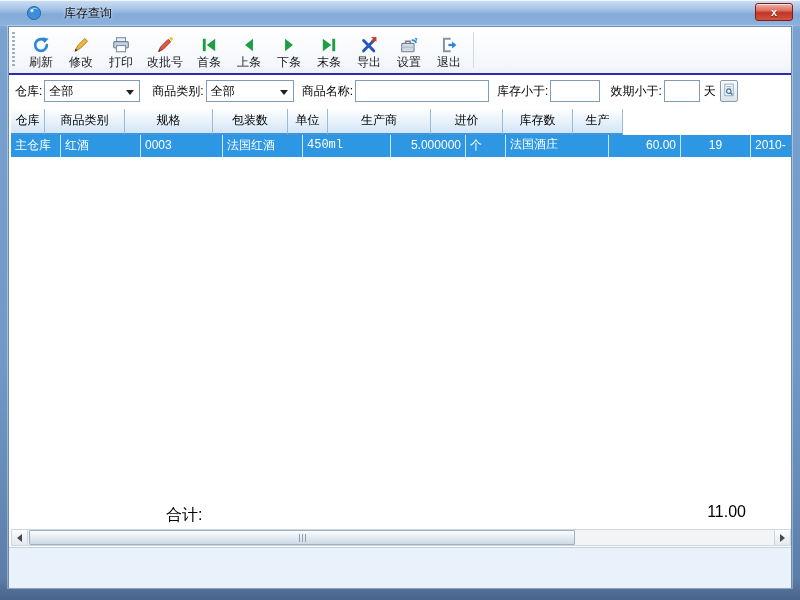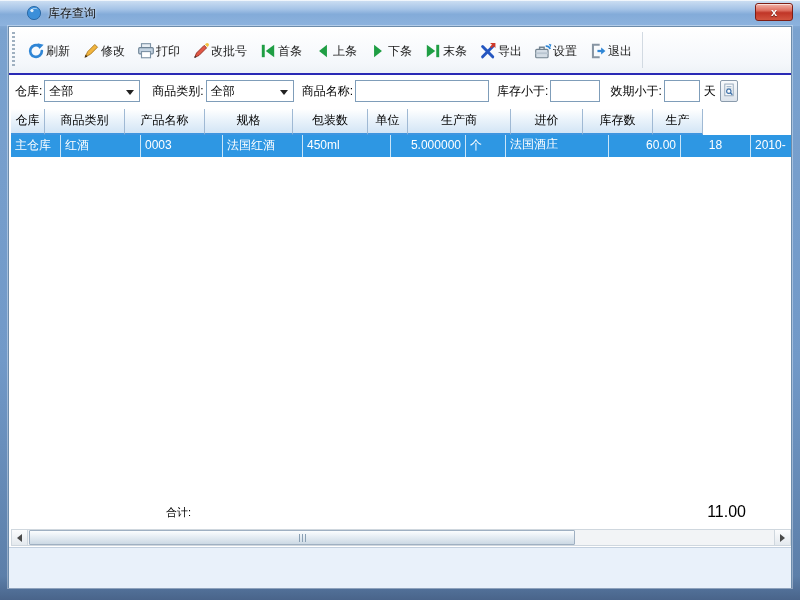--- a/index.html
+++ b/index.html
@@ -5,35 +5,35 @@
   html,body{margin:0;padding:0;background:#3a6ea5;}
   *{box-sizing:border-box;font-family:"Liberation Sans","DejaVu Sans",sans-serif;}
   .stage{position:relative;width:800px;height:600px;overflow:hidden;
     background:linear-gradient(180deg,#bdd4ee 0%,#8fb3de 3%,#7aa2cf 5%,#7199c8 60%,#5c7fa9 96%,#49648a 100%);}
   
   .titlebar{position:absolute;left:0;top:0;width:800px;height:26px;
     background:linear-gradient(180deg,#cfe0f3 0%,#a6c4e7 35%,#83abd9 55%,#8db3de 100%);
     display:flex;align-items:center;}
   .titlebar::after{content:"";position:absolute;left:0;top:0;right:0;height:1px;background:rgba(255,255,255,.7);}
   .app-icon{width:16px;height:16px;margin-left:26px;display:inline-block;}
-  .win-title{margin-left:6px;font-size:12px;color:#0d0d0d;text-shadow:0 0 3px rgba(255,255,255,.9);}
+  .win-title{margin-left:22px;font-size:12px;color:#0d0d0d;text-shadow:0 0 3px rgba(255,255,255,.9);}
   .close-btn{position:absolute;top:3px;right:7px;width:38px;height:18px;border:1px solid #7e1d14;border-radius:3px;
     background:linear-gradient(180deg,#f3b4ab 0%,#de6f60 40%,#c03527 55%,#d2543f 100%);
     color:#fff;font-size:11px;font-weight:bold;text-align:center;line-height:16px;
     box-shadow:inset 0 1px 0 rgba(255,255,255,.6);cursor:default;text-shadow:0 1px 1px rgba(0,0,0,.5);}
   
   .client{position:absolute;left:8px;top:26px;width:784px;height:562px;background:#fff;
     border:1px solid #6d8cab;box-shadow:0 0 0 1px rgba(255,255,255,.35);}
   
   .toolbar{position:absolute;left:0;top:0;width:782px;height:46px;
     background:linear-gradient(180deg,#ffffff 0%,#f4f7fb 80%,#eef2f7 100%);display:flex;align-items:center;}
   .gripper{width:3px;height:36px;margin-left:3px;margin-right:6px;
     background:repeating-linear-gradient(180deg,#9fb0c0 0 2px,transparent 2px 4px);}
-  .tbtn{min-width:40px;padding:2px 5px 1px 5px;height:42px;display:flex;flex-direction:row;align-items:center;
-    justify-content:flex-start;gap:1px;border:1px solid transparent;border-radius:2px;cursor:default;}
+  .tbtn{min-width:40px;padding:2px 5px 1px 5px;height:42px;display:flex;flex-direction:column;align-items:center;
+    justify-content:flex-end;gap:1px;border:1px solid transparent;border-radius:2px;cursor:default;}
   .tbtn .ticon{width:18px;height:18px;display:block;}
   .tbtn .ticon svg{width:18px;height:18px;display:block;}
   .tbtn .tlabel{font-size:12px;color:#1b1b1b;white-space:nowrap;line-height:14px;}
   .tb-sep{width:1px;height:36px;background:#d2dae2;margin-left:4px;}
   
   .navy-line{position:absolute;left:0;top:46px;width:782px;height:2px;}
   
   .filterbar{position:absolute;left:0;top:48px;width:782px;height:32px;background:#fff;
     display:flex;align-items:center;font-size:12px;color:#000;padding-left:6px;}
   .flabel{white-space:nowrap;}
@@ -48,21 +48,21 @@
   
   .grid{position:absolute;left:2px;top:82px;width:780px;height:394px;overflow:hidden;background:#fff;}
   .g-header{display:flex;height:26px;}
   .g-hcell{flex:none;height:26px;line-height:23px;text-align:center;font-size:12px;color:#000;
     background:linear-gradient(180deg,#ffffff 0%,#eaf3fb 45%,#d3e5f5 100%);
     border-right:1px solid #9fb9d4;border-bottom:2px solid;overflow:hidden;white-space:nowrap;}
   .g-row{display:flex;height:22px;}
   .g-cell{flex:none;height:22px;line-height:21px;font-size:12px;color:#fff;padding:0 4px;
     border-right:1px solid rgba(255,255,255,.75);overflow:hidden;white-space:nowrap;}
   
-  .total-label{position:absolute;left:157px;top:478px;font-size:11px;color:#000;}
+  .total-label{position:absolute;left:157px;top:478px;font-size:16px;color:#000;}
   .total-value{position:absolute;left:640px;top:476px;width:97px;text-align:right;font-size:16px;color:#000;}
   
   .hscroll{position:absolute;left:2px;top:502px;width:780px;height:17px;background:#f2f4f6;border:1px solid #cfd7de;}
   .hs-btn{position:absolute;top:0;width:16px;height:15px;background:linear-gradient(180deg,#fbfcfd,#e4e9ee);
     border-right:1px solid #cfd7de;display:flex;align-items:center;justify-content:center;}
   .hs-btn.right{right:0;border-right:none;border-left:1px solid #cfd7de;}
   .tri-l{width:0;height:0;border-top:4px solid transparent;border-bottom:4px solid transparent;border-right:5px solid #4a4a4a;}
   .tri-r{width:0;height:0;border-top:4px solid transparent;border-bottom:4px solid transparent;border-left:5px solid #4a4a4a;}
   .hs-thumb{position:absolute;left:17px;top:0;width:546px;height:15px;border:1px solid #9fb0c2;border-radius:1px;
     background:linear-gradient(180deg,#fbfdfe 0%,#e3ebf2 50%,#ccd9e4 100%);display:flex;align-items:center;justify-content:center;gap:2px;}
@@ -233,41 +233,40 @@
               <line x1="9.6" y1="11.1" x2="11.8" y2="13.4" stroke="#3a6ea8" stroke-width="1.5"></line>
             </svg>
         </span>
       </div>
     </div>
 
     <div class="grid">
       <div class="g-header">
           <div class="g-hcell" style="width: 34px; border-bottom-color: rgb(62, 149, 224);">仓库</div>
           <div class="g-hcell" style="width: 80px; border-bottom-color: rgb(62, 149, 224);">商品类别</div>
-          <div class="g-hcell" style="width: 80px; border-bottom-color: rgb(62, 149, 224);">产品名称</div>
           <div class="g-hcell" style="width: 88px; border-bottom-color: rgb(62, 149, 224);">规格</div>
           <div class="g-hcell" style="width: 75px; border-bottom-color: rgb(62, 149, 224);">包装数</div>
           <div class="g-hcell" style="width: 40px; border-bottom-color: rgb(62, 149, 224);">单位</div>
           <div class="g-hcell" style="width: 103px; border-bottom-color: rgb(62, 149, 224);">生产商</div>
           <div class="g-hcell" style="width: 72px; border-bottom-color: rgb(62, 149, 224);">进价</div>
           <div class="g-hcell" style="width: 70px; border-bottom-color: rgb(62, 149, 224);">库存数</div>
           <div class="g-hcell" style="width: 50px; border-bottom-color: rgb(62, 149, 224);">生产</div>
         </div>
       <div class="g-body">
           <div class="g-row" style="background: rgb(46, 151, 227);">
             <div class="g-cell" style="width: 50px; text-align: left;">主仓库</div>
             <div class="g-cell" style="width: 80px; text-align: left;">红酒</div>
             <div class="g-cell" style="width: 82px; text-align: left;">0003</div>
             <div class="g-cell" style="width: 80px; text-align: left;">法国红酒</div>
-            <div class="g-cell" style="width: 88px; text-align: left;">450ml</div>
+            <div class="g-cell" style="width: 88px; text-align: left; font-family: Liberation Mono, monospace;">450ml</div>
             <div class="g-cell" style="width: 75px; text-align: right;">5.000000</div>
             <div class="g-cell" style="width: 40px; text-align: left;">个</div>
             <div class="g-cell" style="width: 103px; text-align: left; font-family: Liberation Mono, monospace;">法国酒庄</div>
             <div class="g-cell" style="width: 72px; text-align: right;">60.00</div>
-            <div class="g-cell" style="width: 70px; text-align: center;">18</div>
+            <div class="g-cell" style="width: 70px; text-align: center;">19</div>
             <div class="g-cell" style="width: 50px; text-align: left;">2010-</div>
           </div>
         </div>
     </div>
 
     <div class="total-label">合计:</div>
     <div class="total-value">11.00</div>
 
     <div class="hscroll">
       <div class="hs-btn">

